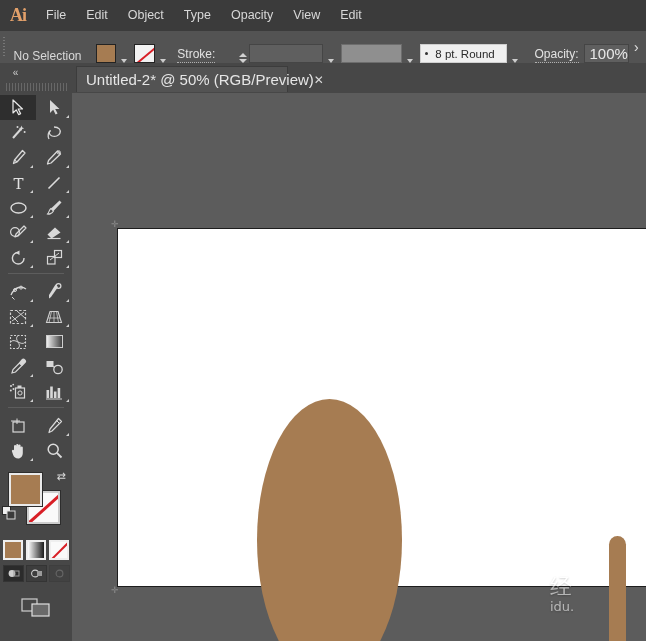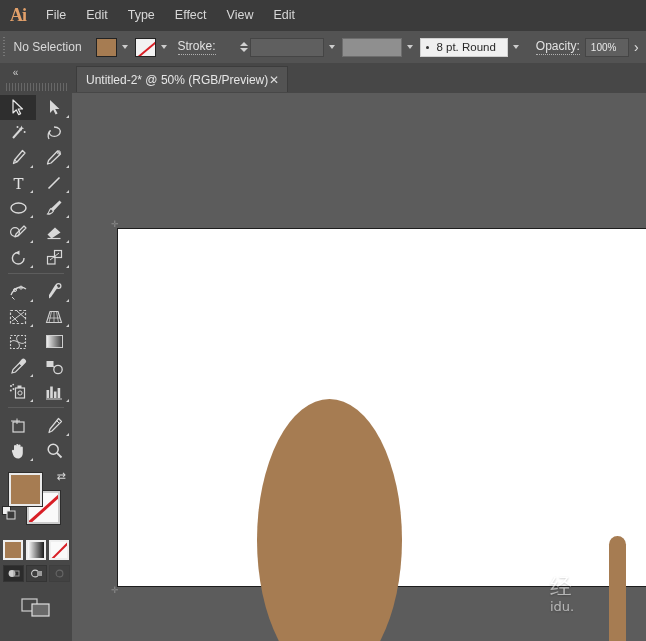--- a/index.html
+++ b/index.html
@@ -41,21 +41,21 @@
   .ws-lines i{display:block;width:9px;height:2.5px;background:#cfcfcf;}
   .chev{
     width:0;height:0;border-left:4px solid transparent;border-right:4px solid transparent;
     border-top:5px solid #cfcfcf;margin-left:6px;
   }
   .srch-icon{margin-left:12px;margin-right:4px;}
 
   
   .controlbar{
     position:absolute;left:0;top:31px;width:646px;height:32px;
-    background:#535353;display:flex;align-items:center;
+    background:#535353;display:flex;align-items:flex-end;
     border-bottom:5px solid #f97316;
   }
   .grip{
     width:9px;height:32px;display:flex;align-items:center;justify-content:center;
   }
   .grip i{
     display:block;width:2px;height:20px;
     background:repeating-linear-gradient(to bottom,#777 0 1px,transparent 1px 3px);
   }
   .no-sel{font-size:12px;color:#d9d9d9;margin-left:5px;margin-right:14px;white-space:nowrap;}
@@ -76,21 +76,21 @@
   }
   .stroke-lbl{
     font-size:12px;color:#e2e2e2;margin-left:4px;margin-right:24px;
     border-bottom:1px dotted #b0b0b0;padding-bottom:1px;white-space:nowrap;
   }
   .stepper{display:flex;flex-direction:column;justify-content:center;margin-right:2px;gap:2px;}
   .stepper .up{width:0;height:0;border-left:4px solid transparent;border-right:4px solid transparent;border-bottom:4px solid #d2d2d2;}
   .stepper .dn{width:0;height:0;border-left:4px solid transparent;border-right:4px solid transparent;border-top:4px solid #d2d2d2;}
   .field{
     height:19px;background:#5f5f5f;border:1px solid #454545;box-sizing:border-box;
-    display:flex;align-items:center;color:#e8e8e8;font-size:10px;
+    display:flex;align-items:center;color:#e8e8e8;font-size:15px;
   }
   .field.wide{width:78px;}
   .field.brush{
     width:92px;background:#f0f0f0;color:#2a2a2a;border:1px solid #cfcfcf;
     justify-content:center;font-size:11.5px;
   }
   .field.weight{width:64px;background:#8f8f8f;border:1px solid #6d6d6d;}
   .field.op{width:46px;background:#5f5f5f;padding-left:5px;}
   .brush-dot{width:3px;height:3px;border-radius:50%;background:#333;margin-right:7px;margin-left:-6px;}
   .opacity-lbl{
@@ -115,21 +115,21 @@
   .left-dock-grip{
     position:absolute;left:6px;top:20px;width:62px;height:8px;
     background:repeating-linear-gradient(to right,#6d6d6d 0 1px,transparent 1px 3px);
     opacity:.85;
   }
   .doctab{
     position:absolute;left:76px;top:3px;height:26px;width:212px;
     background:#535353;display:flex;align-items:center;
     border:1px solid #3c3c3c;border-bottom:none;box-sizing:border-box;
   }
-  .doctab .title{font-size:12px;color:#e6e6e6;padding-left:9px;white-space:nowrap;}
+  .doctab .title{font-size:15px;color:#e6e6e6;padding-left:9px;white-space:nowrap;}
   .doctab .close{
     margin-left:auto;margin-right:8px;color:#dcdcdc;font-size:12px;line-height:1;
   }
 
   
   .toolbar{
     position:absolute;left:0;top:93px;width:72px;height:548px;
     background:#474747;border-right:1px solid #3a3a3a;
   }
   .tool-grid{display:flex;flex-wrap:wrap;width:72px;padding-top:2px;}
@@ -216,22 +216,23 @@
 </head>
 <body>
 
 <div class="app">
 
   <div class="menubar">
     <div class="ai-logo">Ai</div>
 
     <div class="menu-item">File</div>
     <div class="menu-item">Edit</div>
+    <div class="menu-item">Object</div>
     <div class="menu-item">Type</div>
-    <div class="menu-item">Effect</div>
+    <div class="menu-item">Opacity</div>
     <div class="menu-item">View</div>
     <div class="menu-item">Edit</div>
 
   </div>
 
   <div class="controlbar">
     <div class="grip">
         <i></i>
       </div>
 

